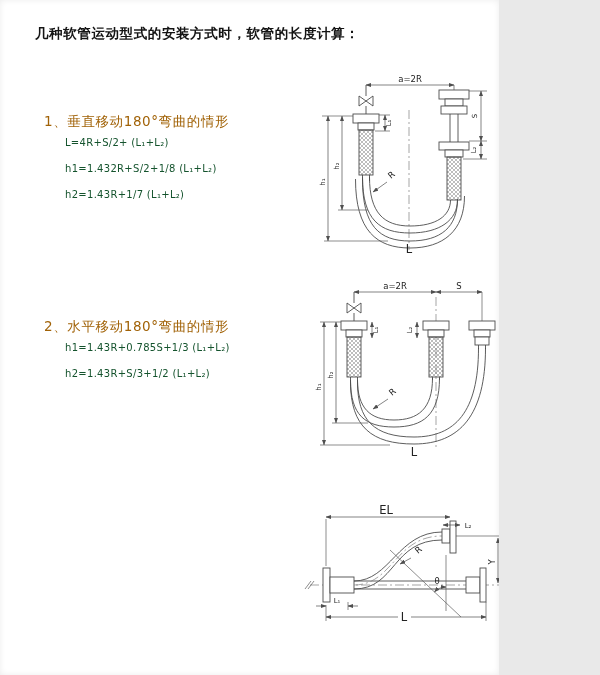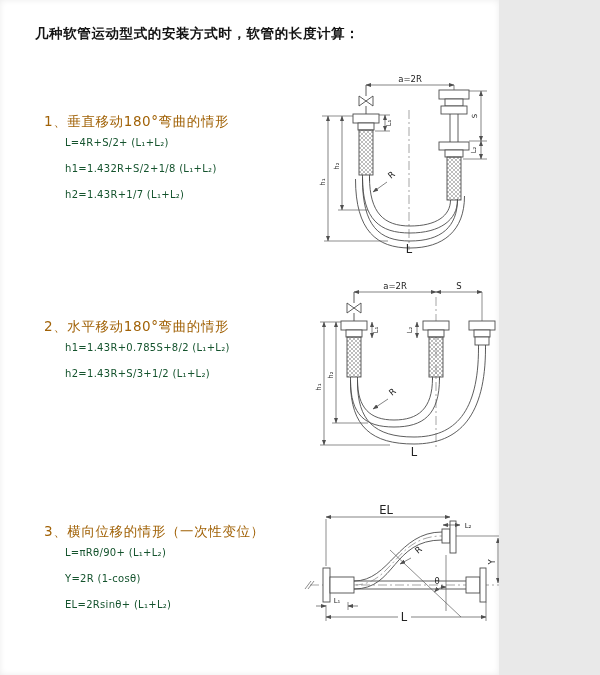--- a/index.html
+++ b/index.html
@@ -55,30 +55,24 @@
 
   <div class="sec" id="sec1">
     <p class="head">1、垂直移动180°弯曲的情形</p>
     <p class="f">L=4R+S/2+ (L₁+L₂)</p>
     <p class="f">h1=1.432R+S/2+1/8 (L₁+L₂)</p>
     <p class="f">h2=1.43R+1/7 (L₁+L₂)</p>
   </div>
 
   <div class="sec" id="sec2">
     <p class="head">2、水平移动180°弯曲的情形</p>
-    <p class="f">h1=1.43R+0.785S+8/2 (L₁+L₂)</p>
+    <p class="f">h1=1.43R+0.785S+1/3 (L₁+L₂)</p>
     <p class="f">h2=1.43R+S/3+1/2 (L₁+L₂)</p>
   </div>
 
-  <div class="sec" id="sec3">
-    <p class="head">3、横向位移的情形（一次性变位）</p>
-    <p class="f">L=πRθ/90+ (L₁+L₂)</p>
-    <p class="f">Y=2R (1-cosθ)</p>
-    <p class="f">EL=2Rsinθ+ (L₁+L₂)</p>
-  </div>
 
   <svg id="d1" class="dia" width="290" height="185" viewBox="0 0 290 185">
     <line class="cl" x1="99" y1="40" x2="99" y2="180"></line>
 
     <g>
       <line class="dim" x1="56" y1="15" x2="144" y2="15" marker-start="url(#ar)" marker-end="url(#ar)"></line>
       <line class="dim" x1="144" y1="15" x2="144" y2="20"></line>
       <text class="lbl" x="100" y="12" text-anchor="middle">a=2R</text>
     </g>
 

